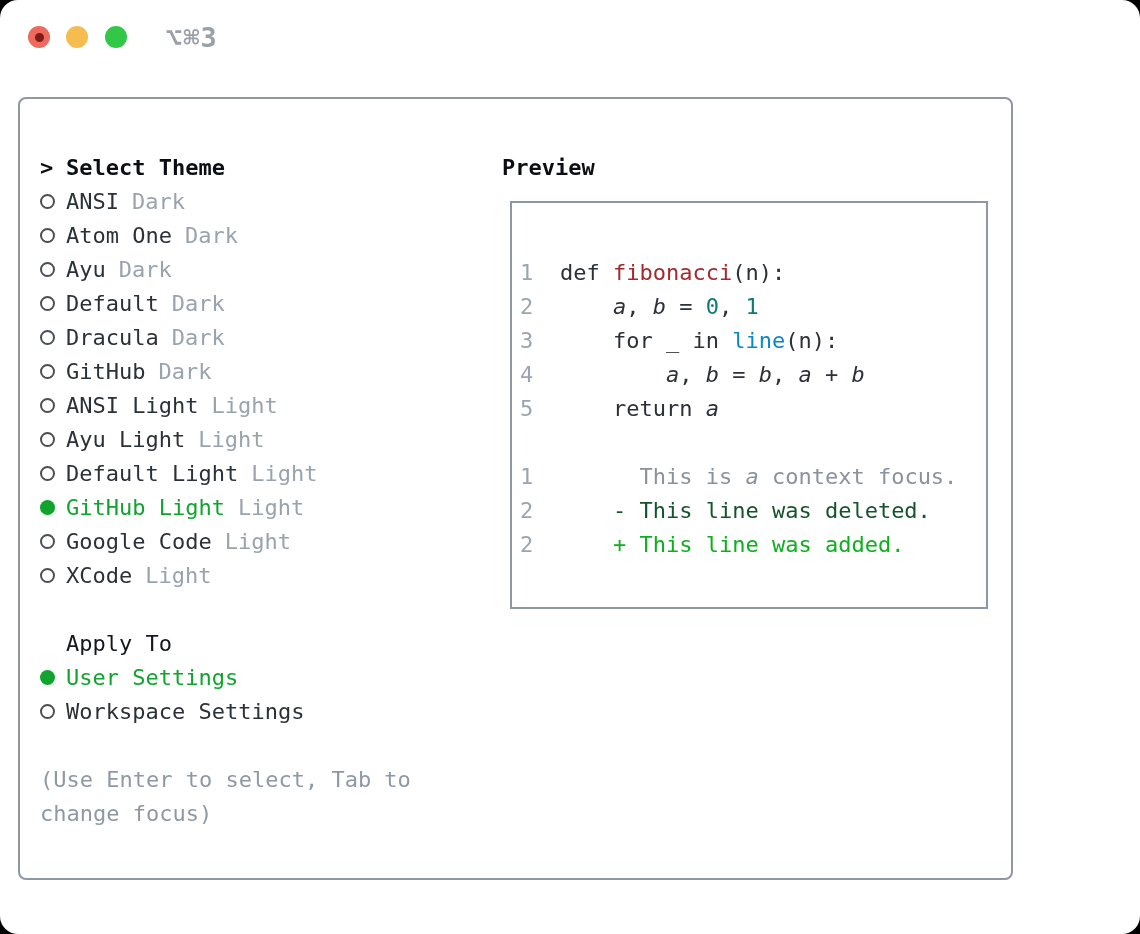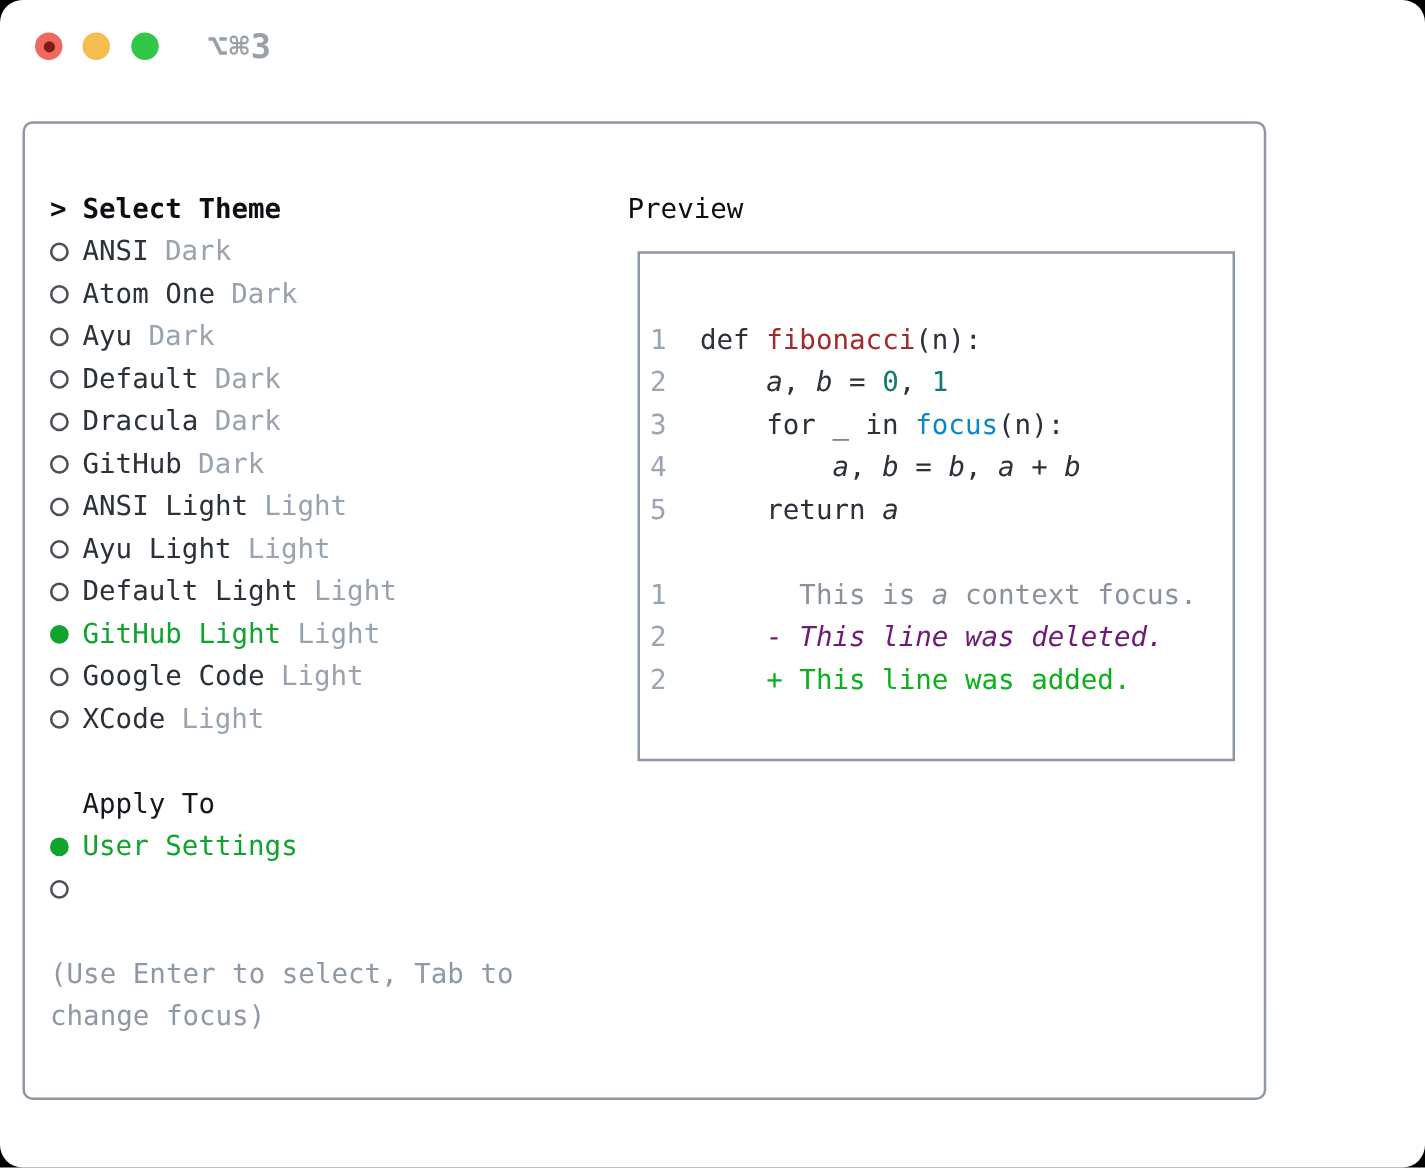--- a/index.html
+++ b/index.html
@@ -29,32 +29,32 @@
   .header-label2 { color:#14181d; }
   .radio { width:15px; height:15px; border-radius:50%; border:2px solid #4a5058; }
   .radio.on { border:none; background:#10a42f; }
   .t-name { color:#2b3138; }
   .t-name.sel { color:#10a42f;text-align:center; }
   .t-variant { color:#99a3ae; margin-left:13px; }
   .hint .row { color:#8f99a5; }
 
   
   .right-col { position:absolute; left:482px; top:51px; width:500px; }
-  .preview-title { font-weight:normal; color:#0b0f14; }
+  .preview-title { font-weight:bold; color:#0b0f14; }
   .preview-box { margin-left:8px; margin-top:17px; width:478px; height:408px; border:2px solid #8e98a5; background:#fff; padding:52px 0 0 8px; overflow:hidden; }
   .lnum { flex:none; width:14px; margin-right:26px; color:#9aa4b2; }
   .lcontent { white-space:pre; }
   .tk-p { color:#2b3138; }
   .tk-f { color:#a5282c; }
   .tk-n { color:#0e7a74; }
   .tk-b { color:#0a87c7; }
   .tk-v { color:#2b3138; font-style:italic; }
   .tk-c { color:#8a929c; }
   .tk-cv { color:#8a929c; font-style:italic; }
-  .tk-d { color:#701a75;font-style:italic; }
+  .tk-d { color:#14532d; }
   .tk-a { color:#0cb01c; }
 </style>
 </head>
 <body>
 
 <div class="window">
 
   <div class="titlebar">
     <span class="light red">
         <span class="dot"></span>
@@ -89,38 +89,38 @@
 
       <div class="row"></div>
 
       <div class="row">
         <span class="marker-col"></span>
         <span class="header-label2">Apply To</span>
       </div>
 
       <div id="apply-list">
           <div class="row option"><span class="marker-col"><span class="radio on"></span></span><span class="t-name sel">User Settings</span></div>
-          <div class="row option"><span class="marker-col"><span class="radio"></span></span></div>
+          <div class="row option"><span class="marker-col"><span class="radio"></span></span><span class="t-name">Workspace Settings</span></div>
         </div>
 
       <div class="row"></div>
 
       <div class="hint">
         <div class="row">(Use Enter to select, Tab to</div>
         <div class="row">change focus)</div>
       </div>
     </div>
 
     <div class="right-col">
       <div class="row preview-title">Preview</div>
       <div class="preview-box">
         <div id="code-block">
             <div class="row"><span class="lnum">1</span><span class="lcontent"><span class="tk-p">def </span><span class="tk-f">fibonacci</span><span class="tk-p">(n):</span></span></div>
             <div class="row"><span class="lnum">2</span><span class="lcontent"><span class="tk-p">    </span><span class="tk-v">a</span><span class="tk-p">, </span><span class="tk-v">b</span><span class="tk-p"> = </span><span class="tk-n">0</span><span class="tk-p">, </span><span class="tk-n">1</span></span></div>
-            <div class="row"><span class="lnum">3</span><span class="lcontent"><span class="tk-p">    for _ in </span><span class="tk-b">focus</span><span class="tk-p">(n):</span></span></div>
+            <div class="row"><span class="lnum">3</span><span class="lcontent"><span class="tk-p">    for _ in </span><span class="tk-b">line</span><span class="tk-p">(n):</span></span></div>
             <div class="row"><span class="lnum">4</span><span class="lcontent"><span class="tk-p">        </span><span class="tk-v">a</span><span class="tk-p">, </span><span class="tk-v">b</span><span class="tk-p"> = </span><span class="tk-v">b</span><span class="tk-p">, </span><span class="tk-v">a</span><span class="tk-p"> + </span><span class="tk-v">b</span></span></div>
             <div class="row"><span class="lnum">5</span><span class="lcontent"><span class="tk-p">    return </span><span class="tk-v">a</span></span></div>
             <div class="row"></div>
             <div class="row"><span class="lnum">1</span><span class="lcontent"><span class="tk-c">      This is </span><span class="tk-cv">a</span><span class="tk-c"> context focus.</span></span></div>
             <div class="row"><span class="lnum">2</span><span class="lcontent"><span class="tk-d">    - This line was deleted.</span></span></div>
             <div class="row"><span class="lnum">2</span><span class="lcontent"><span class="tk-a">    + This line was added.</span></span></div>
           </div>
       </div>
     </div>
 

